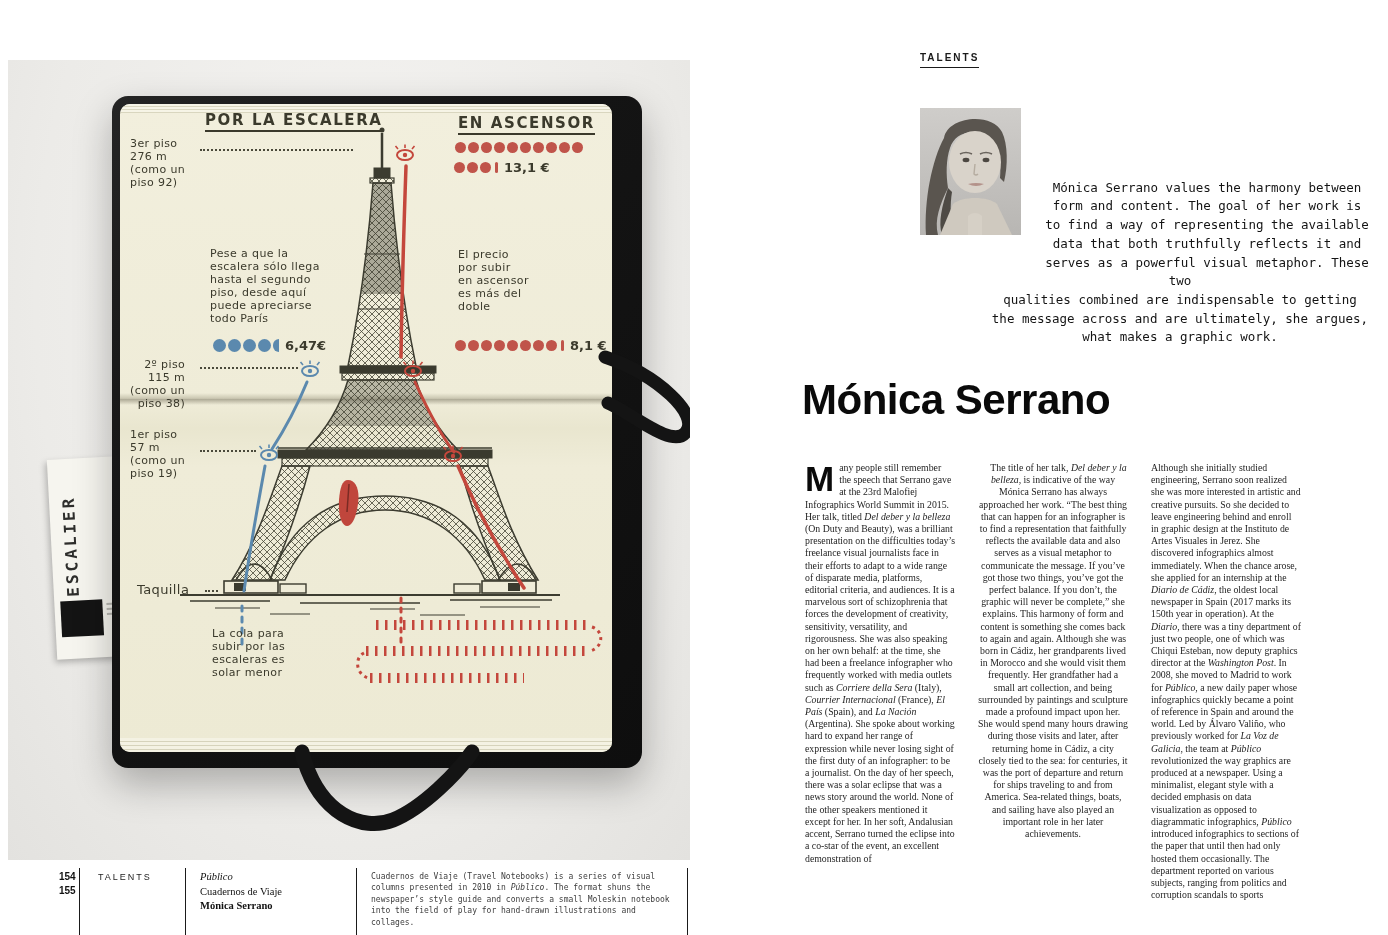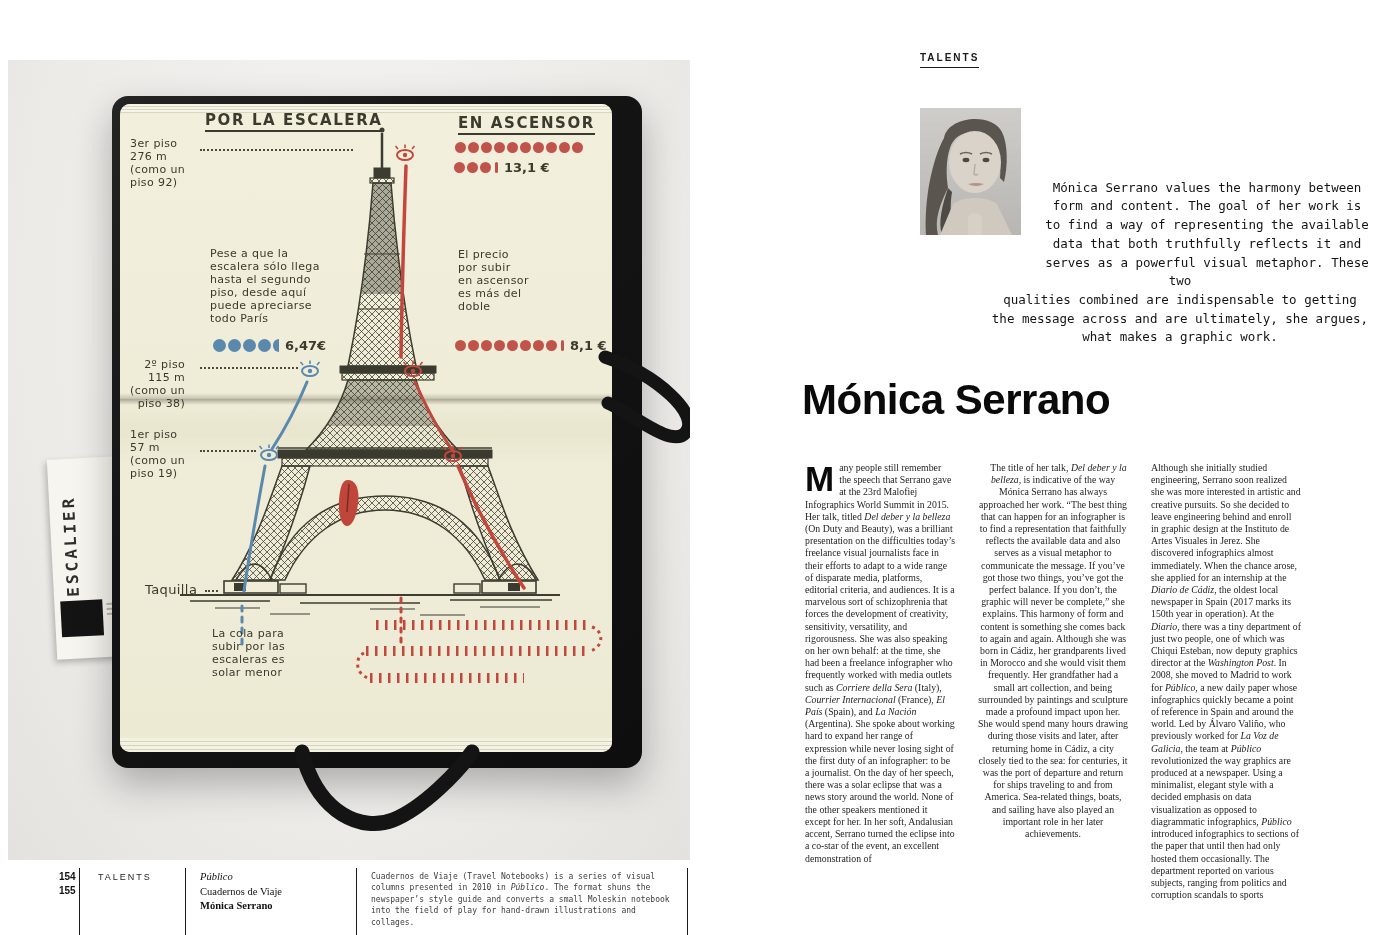--- a/index.html
+++ b/index.html
@@ -187,21 +187,21 @@
 (como un
 piso 92)</div>
       <div class="hand" style="left:10px;top:254px;text-align:right;">2º piso
 115 m
 (como un
 piso 38)</div>
       <div class="hand" style="left:10px;top:324px;">1er piso
 57 m
 (como un
 piso 19)</div>
-      <div class="hand hand-big" style="left:25px;top:478px;">Taquilla</div>
+      <div class="hand hand-big" style="left:17px;top:478px;">Taquilla</div>
 
       <div class="hand" style="left:90px;top:143px;">Pese a que la
 escalera sólo llega
 hasta el segundo
 piso, desde aquí
 puede apreciarse
 todo París</div>
       <div class="hand" style="left:338px;top:144px;">El precio
 por subir
 en ascensor

